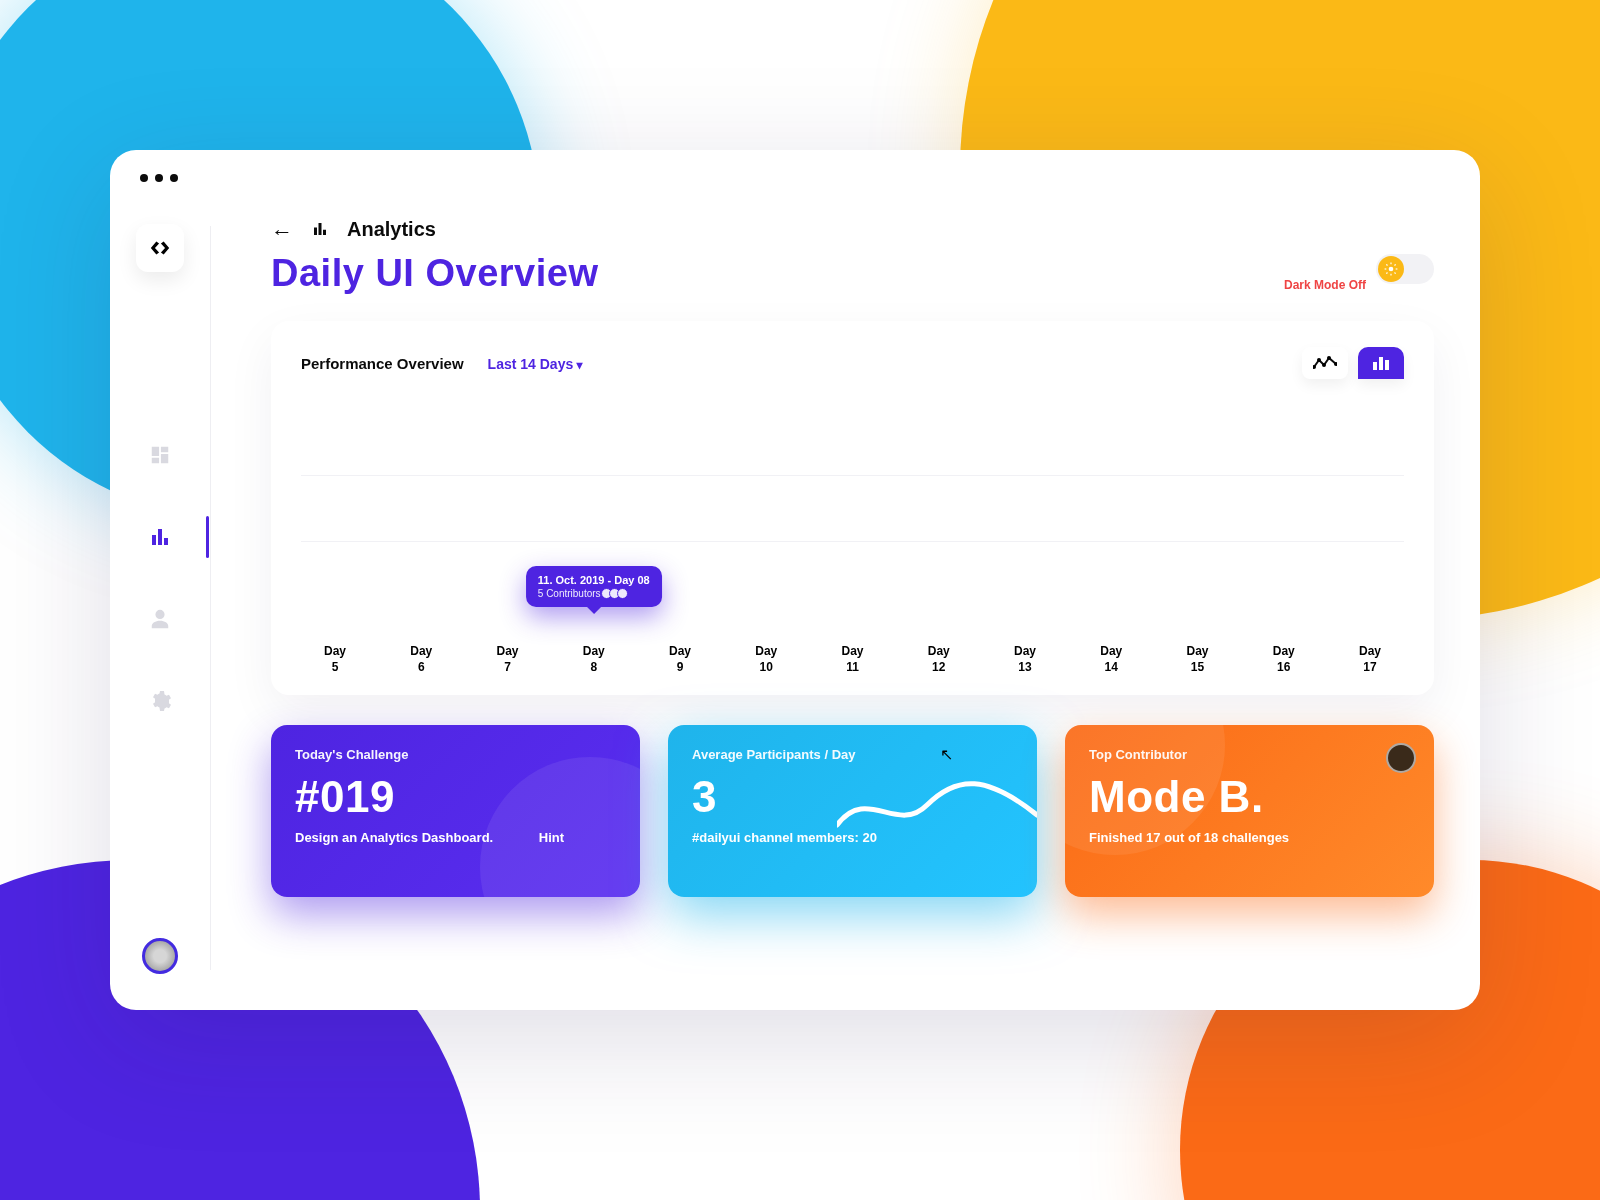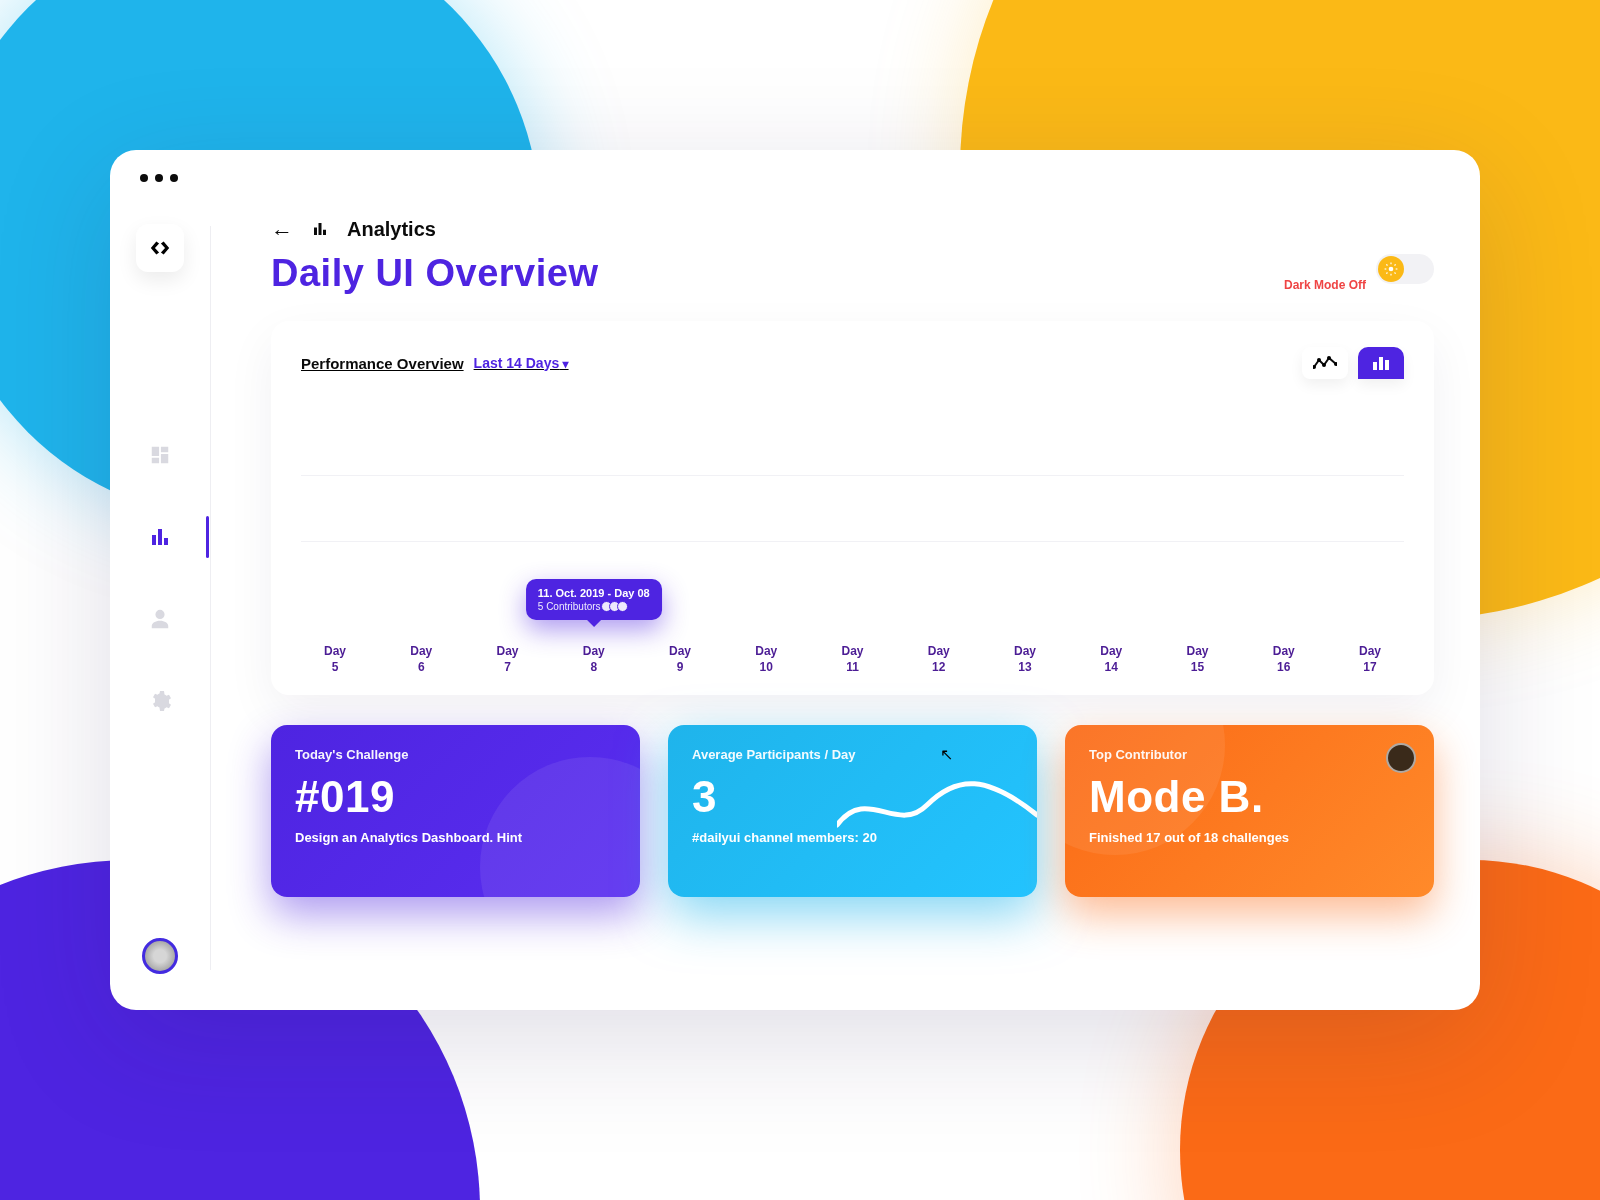--- a/index.html
+++ b/index.html
@@ -65,57 +65,57 @@
   .toggle-knob { position:absolute; left:2px; top:2px; width:26px; height:26px; border-radius:50%; background:#fbb916; display:flex; align-items:center; justify-content:center; }
 
   .chart-card {
     margin-top: 26px;
     background:#fff;
     border-radius:18px;
     box-shadow: 0 18px 50px rgba(30,20,60,.06);
     padding: 26px 30px 20px 30px;
   }
   .chart-head { display:flex; justify-content:space-between; align-items:center; }
-  .chart-head-left { display:flex; align-items:flex-start; gap:10px;text-decoration:underline; }
+  .chart-head-left { display:flex; align-items:flex-end; gap:24px; }
   .ch-title { font-weight:900; font-size:15px; color:#0b0b0b; }
   .ch-range { font-weight:800; font-size:14px; color:#4e24e1; cursor:pointer; }
   .ch-range::after { content:" ▾"; font-size:12px; }
   .chart-type-switch { display:flex; gap:10px; }
   .ct-btn { width:46px; height:32px; border-radius:8px; display:flex; align-items:center; justify-content:center; cursor:pointer; box-shadow: 0 6px 14px rgba(0,0,0,.06);}
   .ct-btn.line { background:#fff; }
   .ct-btn.bar  { background:#4e24e1; }
   .ct-btn.bar svg { fill:#fff; }
 
   .bars-wrap { position:relative; height:220px; margin-top:30px; }
   .grid-line { position:absolute; left:0; right:0; height:1px; background:#f1f1f5; }
   .bars { position:absolute; left:0; right:0; bottom:0; height:100%; display:flex; align-items:flex-end; justify-content:space-between; padding:0 8px; }
   .bar-col { width:52px; display:flex; flex-direction:column; align-items:center; position:relative; }
   .bar { width:46px; background:#eceaf0; border-radius:10px 10px 0 0; }
   .bar.hl { background:#4e24e1; box-shadow: 0 14px 30px rgba(78,36,225,.45); }
   .x-labels { display:flex; justify-content:space-between; padding:14px 8px 0 8px; }
-  .xl { width:52px; text-align:center; font-size:12px; font-weight:800; color:#4c1d95; line-height:1.35; }
+  .xl { width:52px; text-align:center; font-size:12px; font-weight:800; color:#000000; line-height:1.35; }
 
   .tooltip {
-    position:absolute; bottom:100%; margin-bottom:9px; left:50%; transform:translateX(-50%);
+    position:absolute; bottom:100%; margin-bottom:22px; left:50%; transform:translateX(-50%);
     background:#4e24e1; color:#fff; border-radius:10px; padding:8px 12px 8px 12px; white-space:nowrap;
     font-size:11px; font-weight:700; box-shadow:0 10px 26px rgba(78,36,225,.45);
   }
   .tooltip::after { content:""; position:absolute; top:100%; left:50%; transform:translateX(-50%); border:7px solid transparent; border-top-color:#4e24e1; }
   .tooltip .sub { font-size:10px; font-weight:400; opacity:.9; display:flex; align-items:center; margin-top:2px;}
   .mini-av { width:11px; height:11px; border-radius:50%; background:#fff; display:inline-block; margin-left:-3px; border:1px solid #4e24e1;}
   .mini-av:first-of-type{margin-left:0;}
 
   .cards-row { display:flex; gap:28px; margin-top:30px; }
   .card {
     flex:1; border-radius:16px; padding:22px 24px; color:#fff; position:relative; overflow:hidden; min-height:172px;
   }
   .card .eyebrow { font-size:13px; font-weight:700; opacity:.95; }
   .card .big { font-size:44px; font-weight:900; margin:10px 0 8px 0; letter-spacing:.5px; }
   .card .foot { font-size:13px; font-weight:600; }
-  .card .foot .u { font-weight:800; cursor:pointer; }
+  .card .foot .u { font-weight:800; cursor:pointer;margin-left:42px; }
 
   .card-purple { background: linear-gradient(135deg,#4e24e1,#5a2ef0); box-shadow:0 18px 40px rgba(78,36,225,.45);}
   .card-purple::after { content:""; position:absolute; right:-60px; bottom:-80px; width:220px; height:220px; border-radius:50%; background:rgba(255,255,255,.08);}
   .card-cyan   { background: linear-gradient(135deg,#1fb4eb,#23c4ff); box-shadow:0 18px 50px rgba(31,180,235,.55);}
   .card-orange { background: linear-gradient(135deg,#fb6a16,#ff8a2a); box-shadow:0 18px 40px rgba(251,106,22,.45);}
   .card-orange::after { content:""; position:absolute; left:-60px; top:-90px; width:220px; height:220px; border-radius:50%; background:rgba(255,255,255,.08);}
 
   .cyan-line { position:absolute; right:0; top:40px; width:200px; height:80px; }
   .top-av { position:absolute; top:18px; right:18px; width:30px; height:30px; border-radius:50%; background:#3a2a1a; border:2px solid rgba(255,255,255,.6); }
 

